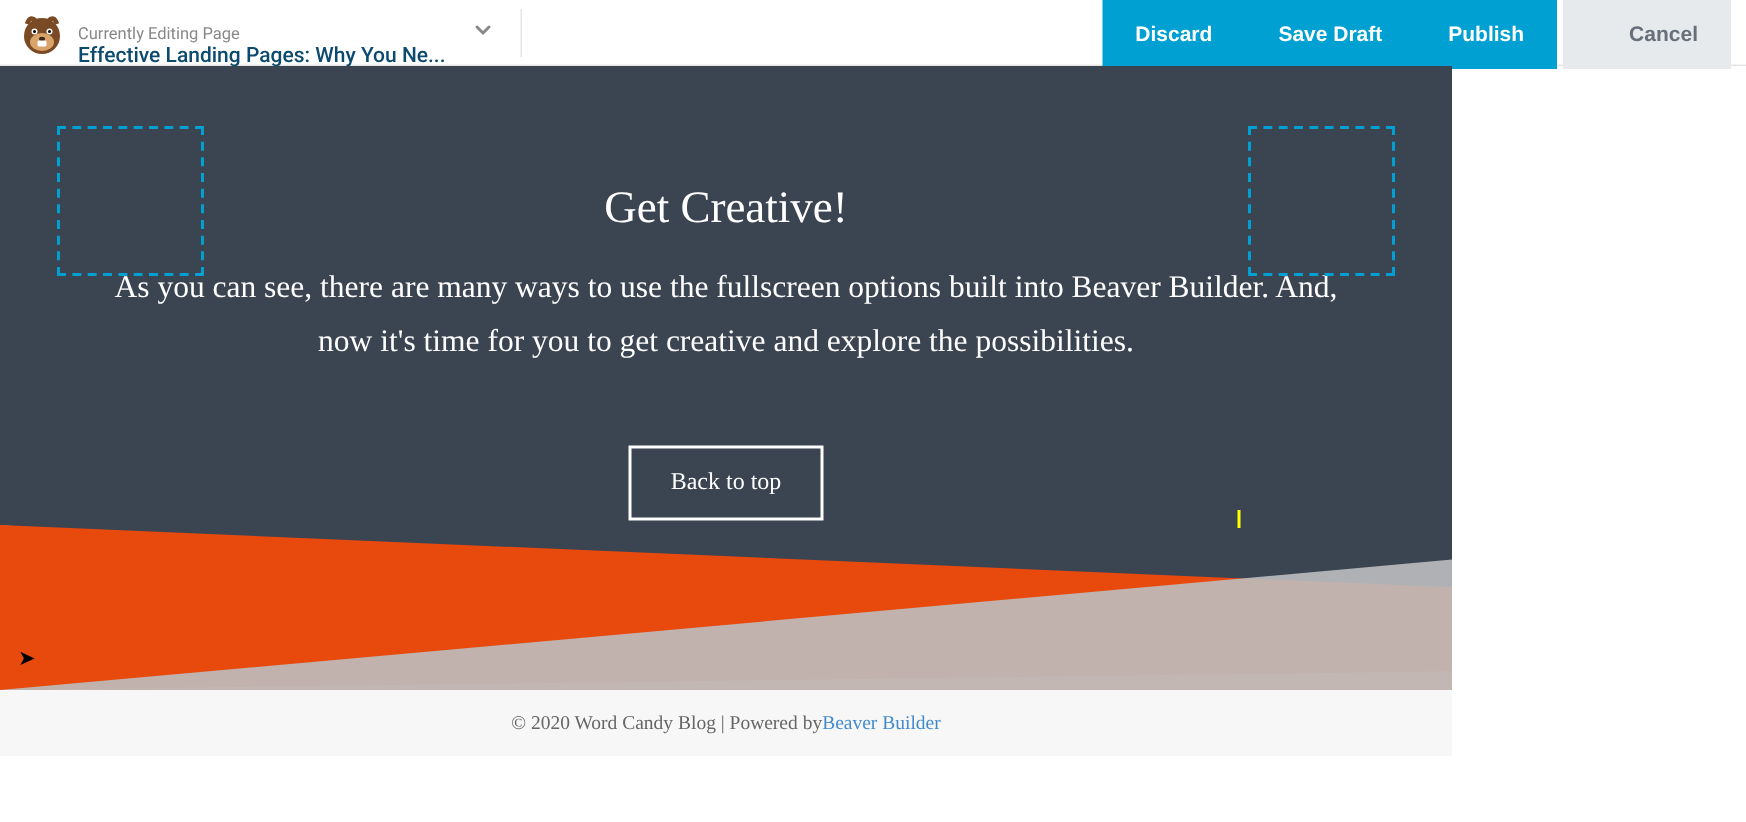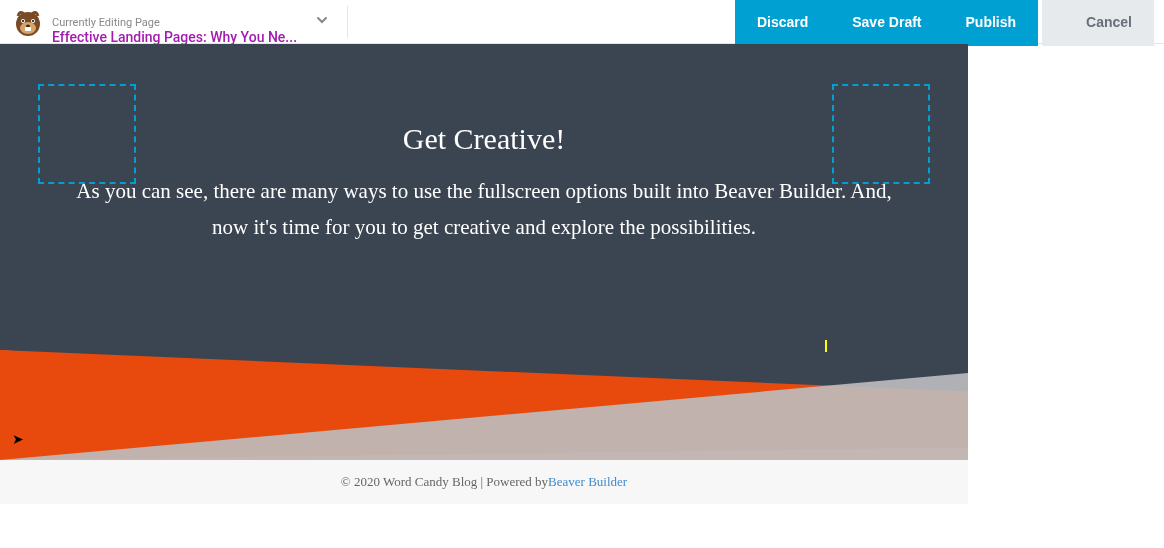--- a/index.html
+++ b/index.html
@@ -26,21 +26,21 @@
       line-height: 1.2;
       max-width: 290px;
       margin-top: 18px;
     }
     .title-label {
       font-size: 11px;
       color: #888;
     }
     .title-text {
       font-size: 14px;
-      color: #a21caf;
+      color: #0c4a6e;
       font-weight: 500;
       white-space: nowrap;
       overflow: hidden;
       text-overflow: ellipsis;
     }
     .title-chevron {
       margin-left: 18px;
       color: #888;
       cursor: pointer;
     }
@@ -185,20 +185,21 @@
   <button class="btn btn-primary">Discard</button>
   <button class="btn btn-primary">Save Draft</button>
   <button class="btn btn-primary">Publish</button>
   <button class="btn btn-cancel">Cancel</button>
 </div>
 
 <div class="canvas">
   <div class="hero">
     <h2 class="hero-heading">Get Creative!</h2>
     <p class="hero-body">As you can see, there are many ways to use the fullscreen options built into Beaver Builder. And, now it's time for you to get creative and explore the possibilities.</p>
+    <span class="hero-btn">Back to top</span>
     <div class="drop-zone dz-left"></div>
     <div class="drop-zone dz-right"></div>
     <div class="caret"></div>
   </div>
 
   <svg class="diag" viewBox="0 0 1164 140" preserveAspectRatio="none">
     <polygon points="0,30 1164,125 1164,140 0,140" fill="#ff7a3c"></polygon>
     <polygon points="0,30 1164,80 1164,125 0,140" fill="#e84a0e"></polygon>
     <polygon points="0,140 980,52 1164,80 1164,140" fill="#bcbec0" opacity="0.9"></polygon>
   </svg>

